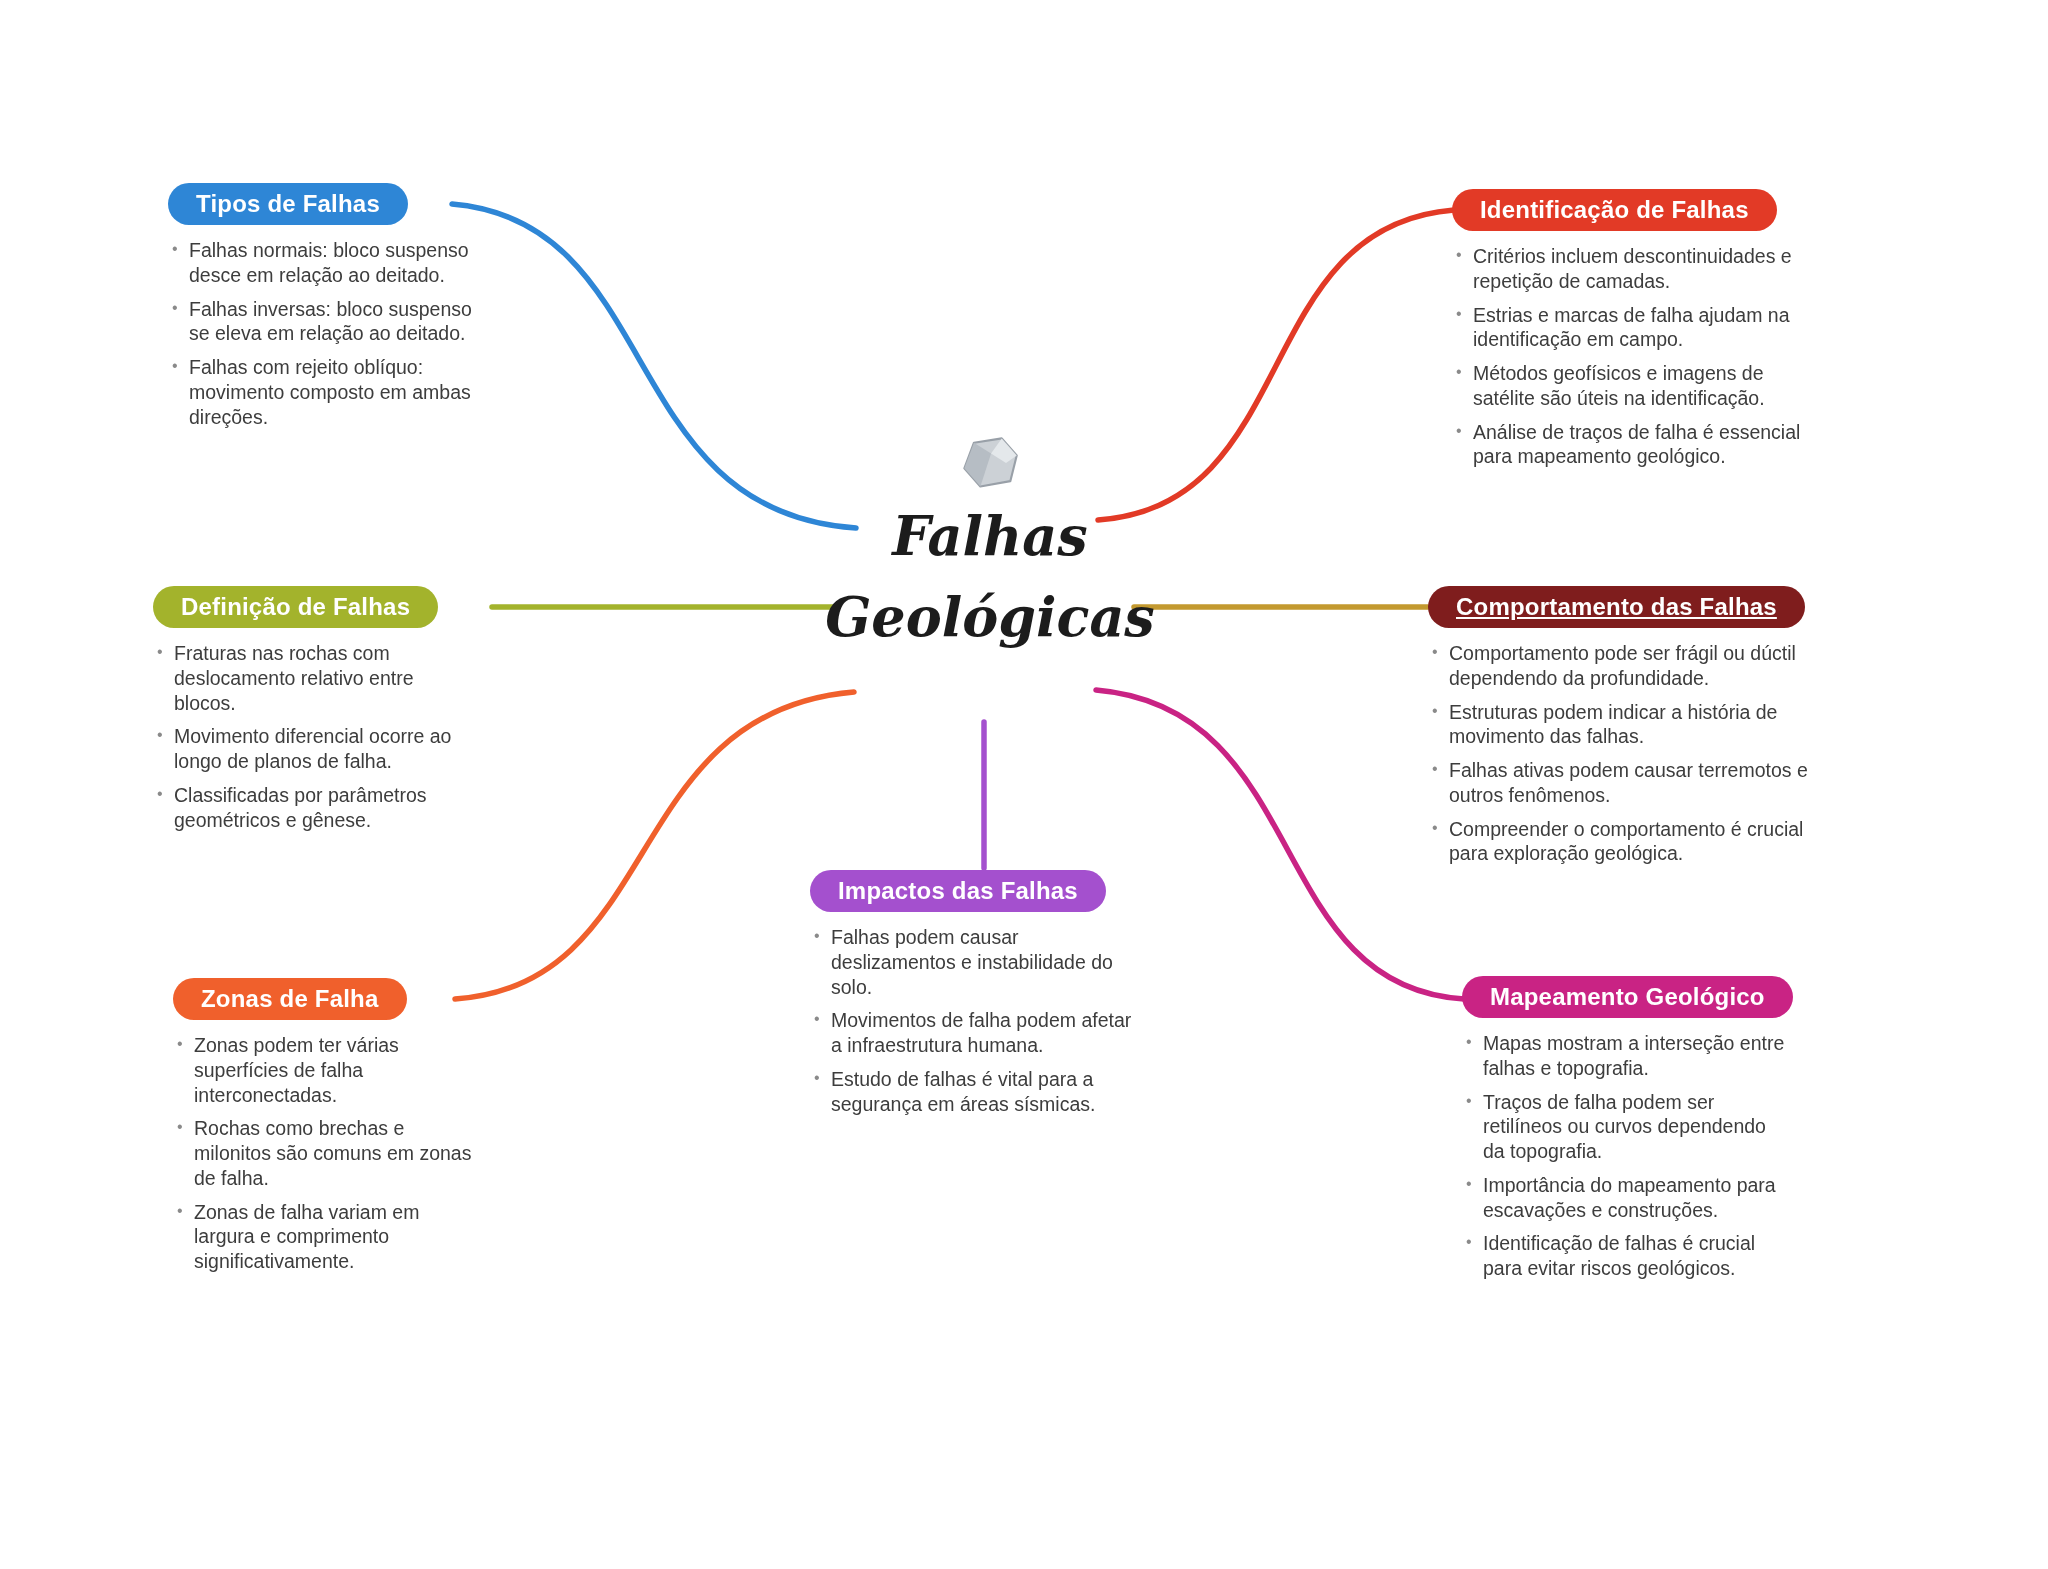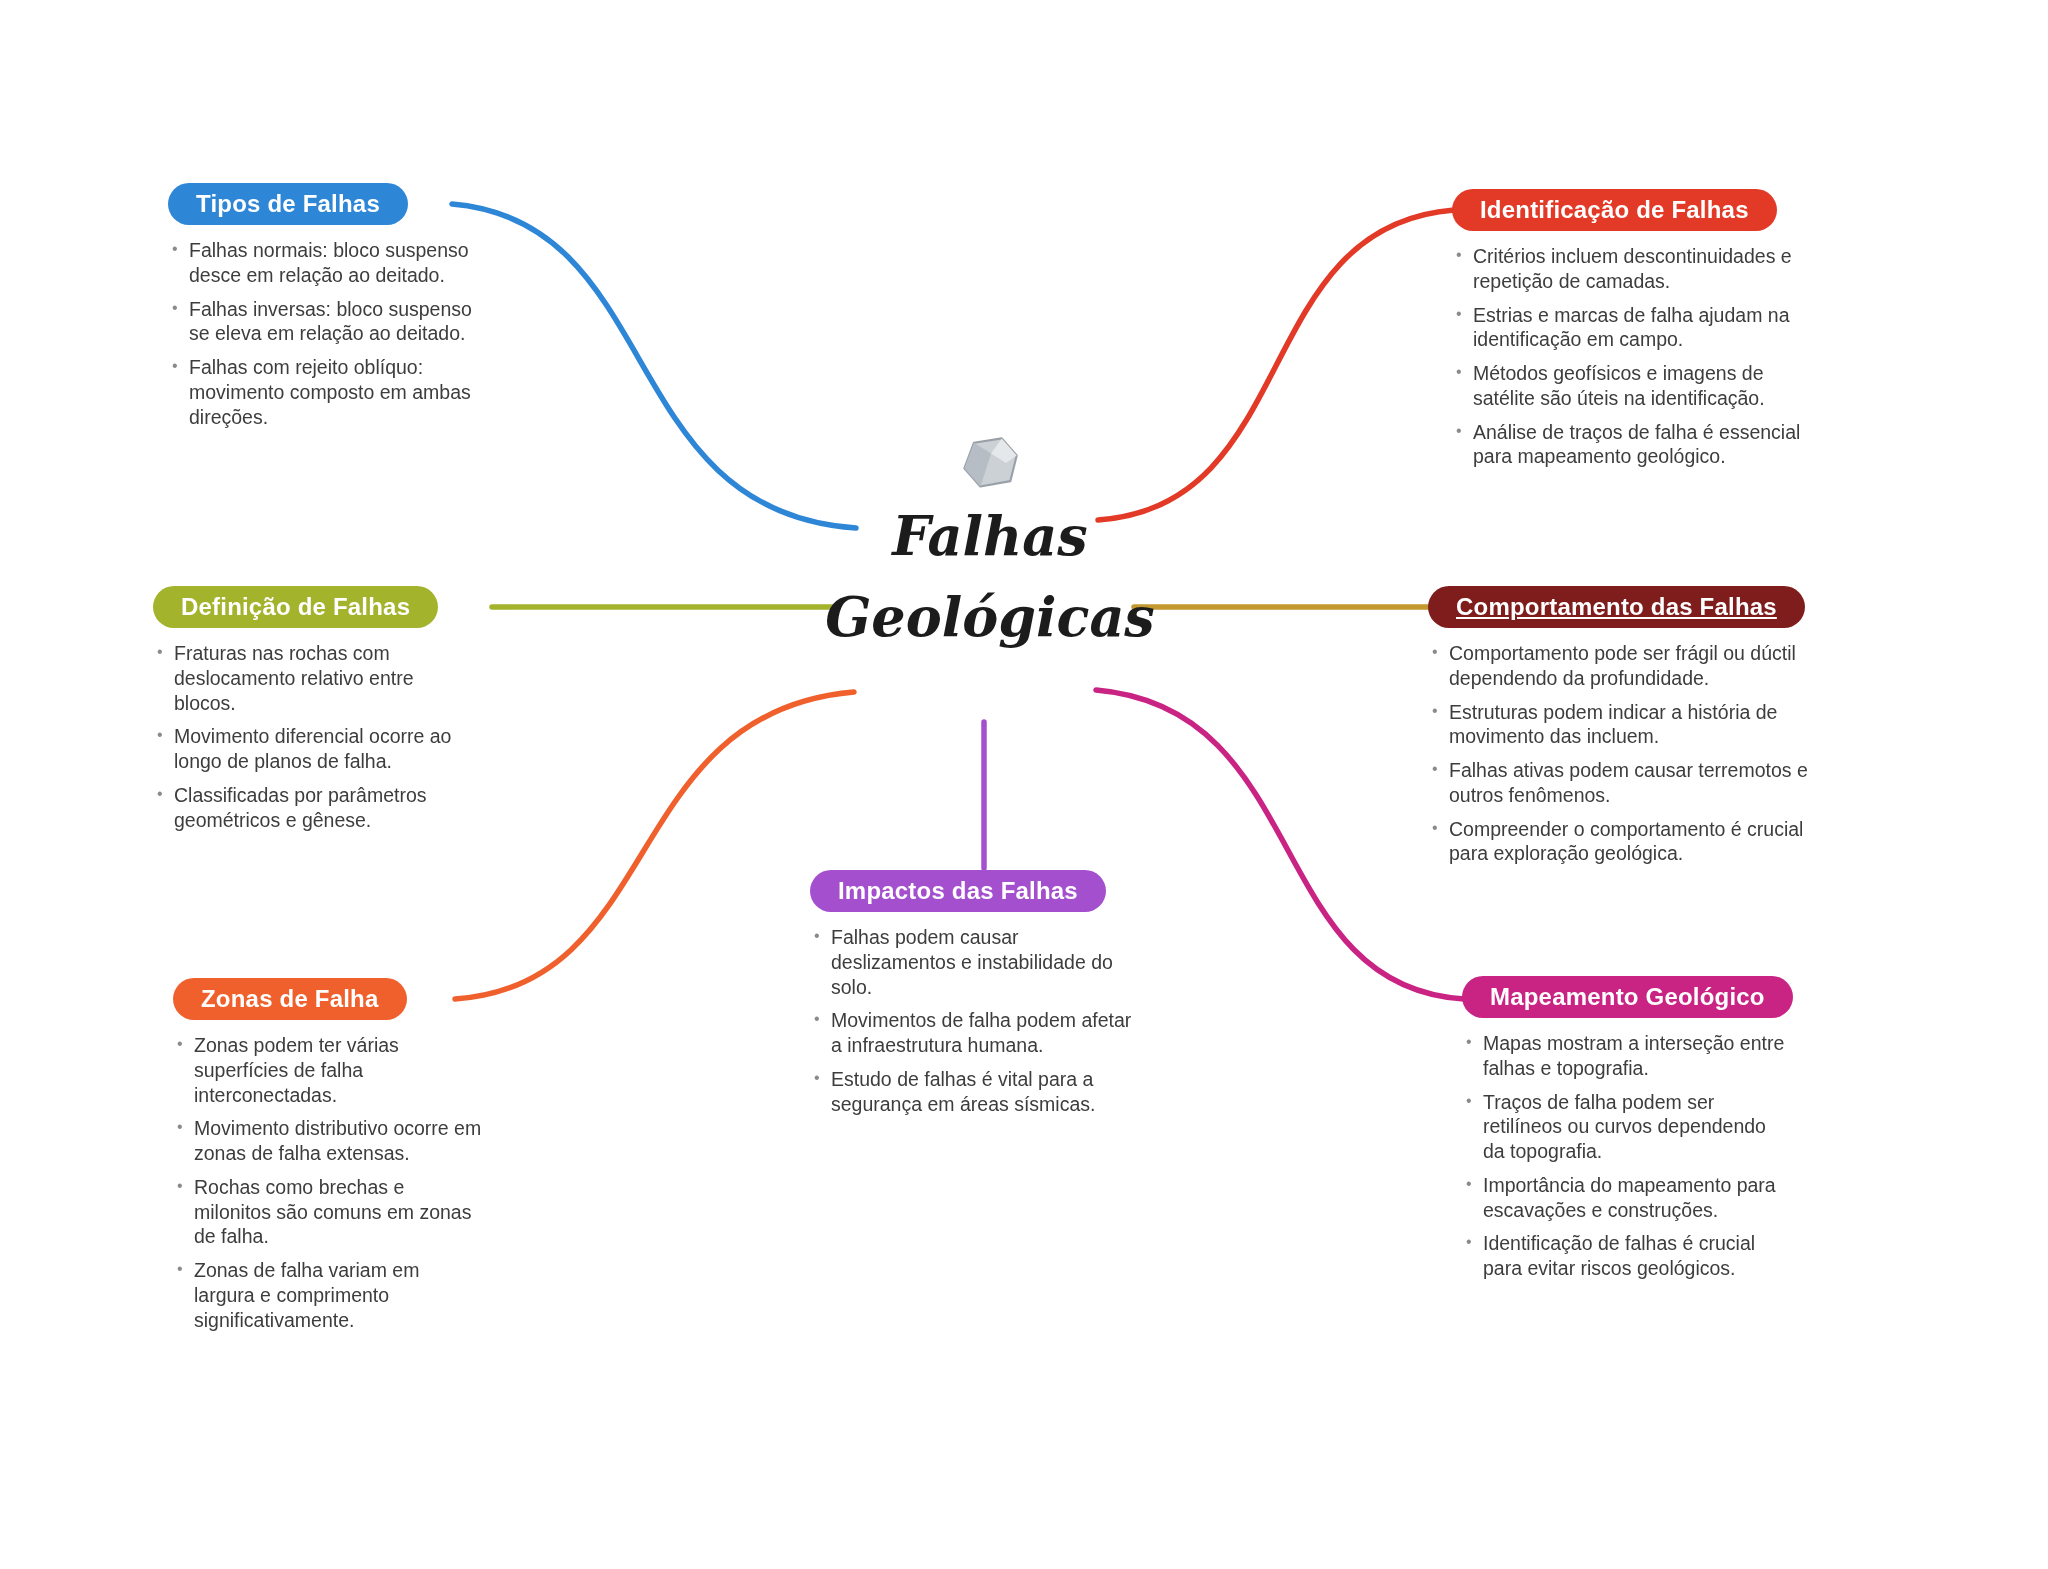--- a/index.html
+++ b/index.html
@@ -122,33 +122,32 @@
         <li>Classificadas por parâmetros geométricos e gênese.</li>
       </ul>
   </section>
 
   <section class="branch b-comportamento" style="left:1428px; top:586px;">
     <div class="pill" style="background: #7f1d1d; text-decoration: underline;">
       <span>Comportamento das Falhas</span>
     </div>
     <ul class="bullets">
         <li>Comportamento pode ser frágil ou dúctil dependendo da profundidade.</li>
-        <li>Estruturas podem indicar a história de movimento das incluem.</li>
+        <li>Estruturas podem indicar a história de movimento das falhas.</li>
         <li>Falhas ativas podem causar terremotos e outros fenômenos.</li>
         <li>Compreender o comportamento é crucial para exploração geológica.</li>
       </ul>
   </section>
 
   <section class="branch b-zonas" style="left:173px; top:978px;">
     <div class="pill" style="background: rgb(240, 96, 44);">
       <span>Zonas de Falha</span>
     </div>
     <ul class="bullets">
         <li>Zonas podem ter várias superfícies de falha interconectadas.</li>
-        <li>Movimento distributivo ocorre em zonas de falha extensas.</li>
         <li>Rochas como brechas e milonitos são comuns em zonas de falha.</li>
         <li>Zonas de falha variam em largura e comprimento significativamente.</li>
       </ul>
   </section>
 
   <section class="branch b-mapeamento" style="left:1462px; top:976px;">
     <div class="pill" style="background: rgb(201, 35, 132);">
       <span>Mapeamento Geológico</span>
     </div>
     <ul class="bullets">

